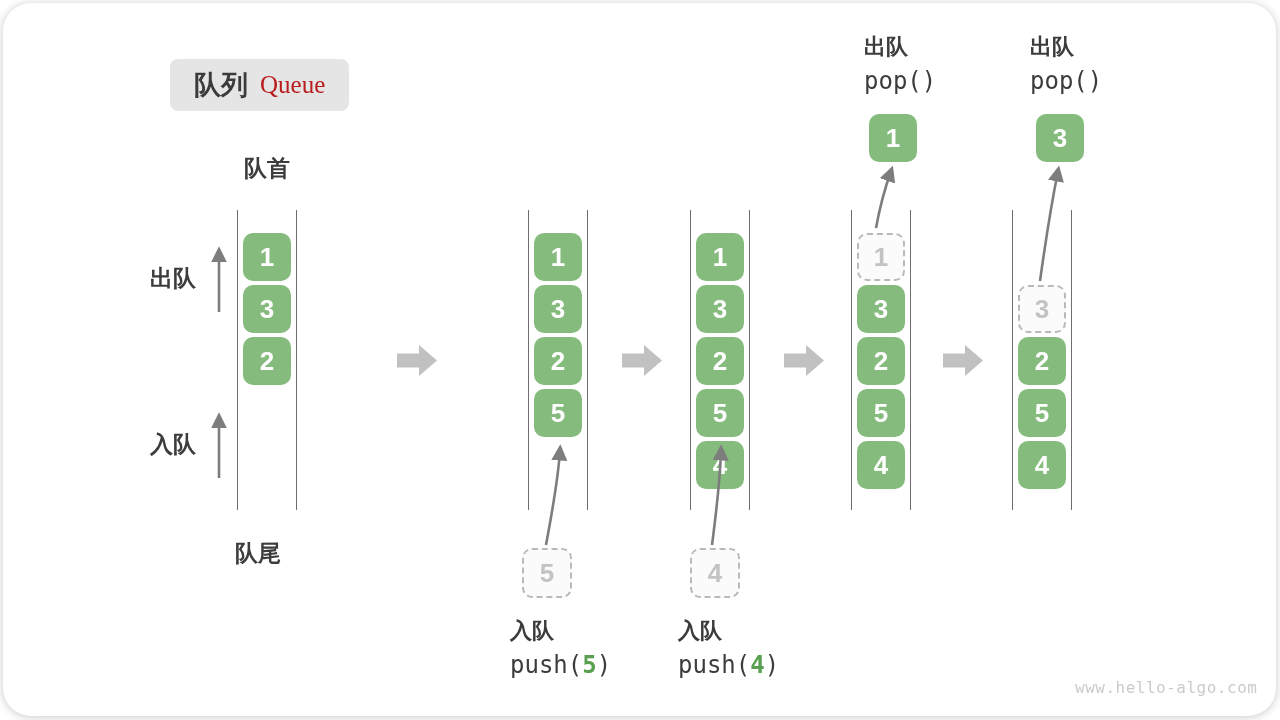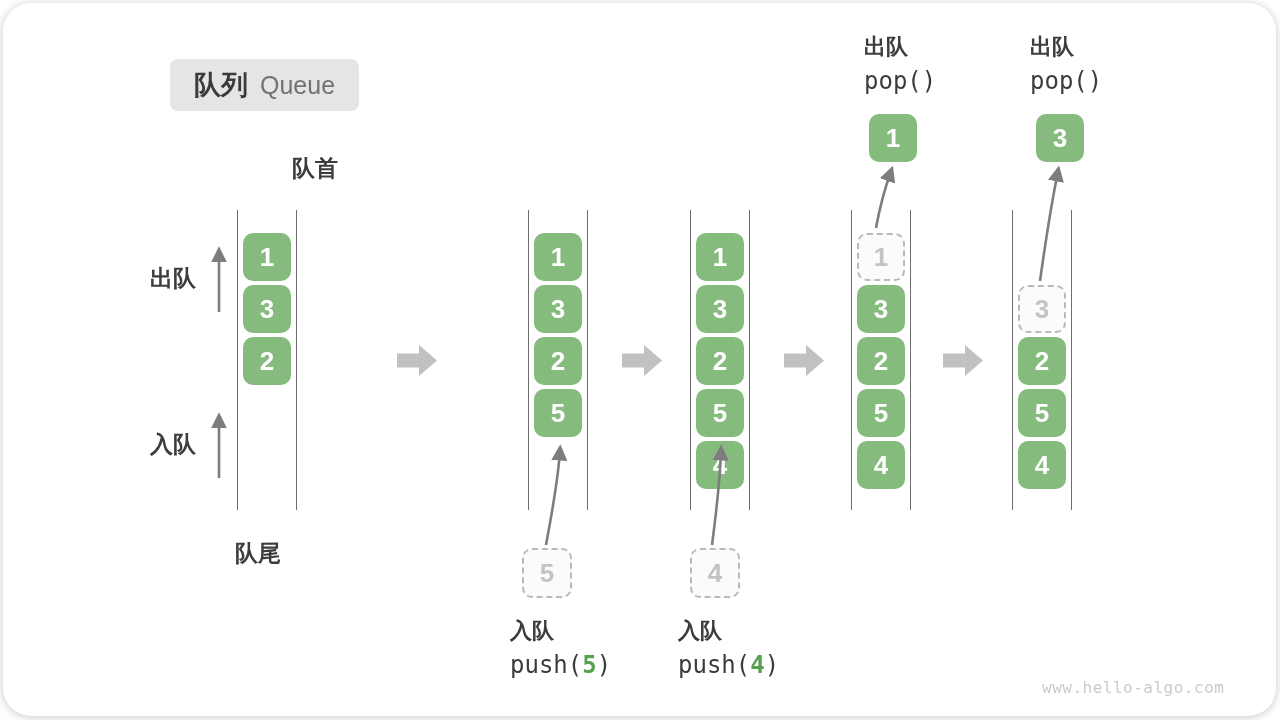--- a/index.html
+++ b/index.html
@@ -4,57 +4,57 @@
 <style>
   html,body{margin:0;padding:0;background:#ffffff;}
   body{font-family:"Liberation Sans","DejaVu Sans",sans-serif;color:#3c3c3c;}
   .canvas{position:relative;width:1280px;height:720px;overflow:hidden;}
   .card{position:absolute;left:3px;top:3px;width:1273px;height:713px;background:#ffffff;
         border-radius:28px;box-shadow:0 1px 10px rgba(0,0,0,0.22);}
   
   .badge{position:absolute;left:170px;top:48px;height:52px;background:#e5e5e5;border-radius:8px;
          display:flex;align-items:center;padding:0 24px;gap:12px;margin-top:11px;}
   .badge .zh{font-size:27px;font-weight:bold;color:#3b3b3b;}
-  .badge .en{font-size:25px;font-family:Liberation Sans, sans-serif;color:#737373;}
+  .badge .en{font-size:25px;font-family:Liberation Serif, serif;color:#b91c1c;}
   
   .side-label{position:absolute;font-size:23px;font-weight:bold;color:#3c3c3c;}
   
   .qcol{position:absolute;top:210px;width:60px;height:300px;box-sizing:border-box;
         border-left:1.5px solid #6e6e6e;border-right:1.5px solid #6e6e6e;}
   .slot{position:absolute;left:5px;width:48px;height:48px;border-radius:10px;box-sizing:border-box;
         display:flex;align-items:center;justify-content:center;font-size:26px;font-weight:600;}
   .filled{background:var(--green,#86BB7E);color:#ffffff;}
   .ghost{background:#fbfbfb;border:2px dashed #b9b9b9;color:#c3c3c3;font-weight:600;}
   .popped{position:absolute;top:114px;width:48px;height:48px;border-radius:10px;
           background:var(--green,#86BB7E);color:#fff;display:flex;align-items:center;justify-content:center;
           font-size:26px;font-weight:600;}
   .inbox{position:absolute;top:548px;width:50px;height:50px;border-radius:10px;box-sizing:border-box;
          background:#fbfbfb;border:2px dashed #b9b9b9;color:#c3c3c3;font-size:26px;font-weight:600;
          display:flex;align-items:center;justify-content:center;}
   
   .oplabel{position:absolute;line-height:34px;white-space:nowrap;}
   .oplabel .zh{font-size:22px;font-weight:bold;color:#3c3c3c;display:block;}
   .oplabel .code{font-size:24px;font-family:"DejaVu Sans Mono","Liberation Mono",monospace;color:#3c3c3c;display:block;}
   .oplabel .arg{color:#58a04f;font-weight:bold;}
-  .watermark{position:absolute;left:1042px;top:678px;font-size:16px;letter-spacing:.5px;
+  .watermark{position:absolute;left:1075px;top:678px;font-size:16px;letter-spacing:.5px;
              font-family:"DejaVu Sans Mono","Liberation Mono",monospace;color:#cbcbcb;}
   svg.overlay{position:absolute;left:0;top:0;pointer-events:none;}
 </style>
 </head>
 <body>
 
 <div class="canvas">
   <div class="card"></div>
 
   <div class="badge">
     <span class="zh">队列</span>
     <span class="en">Queue</span>
   </div>
 
-  <div class="side-label" style="left:237px;top:153px;width:60px;text-align:center;margin-left:48px;">队首</div>
+  <div class="side-label" style="left:237px;top:153px;width:60px;text-align:center;">队首</div>
   <div class="side-label" style="left:228px;top:538px;width:60px;text-align:center;">队尾</div>
 
   <div class="side-label" style="left:150px;top:263px;">出队</div>
   <div class="side-label" style="left:150px;top:429px;">入队</div>
 
   <div class="qcol" style="left:237px;">
     <div class="slot filled" style="top:23px">1</div>
     <div class="slot filled" style="top:75px">3</div>
     <div class="slot filled" style="top:127px">2</div>
   </div>

